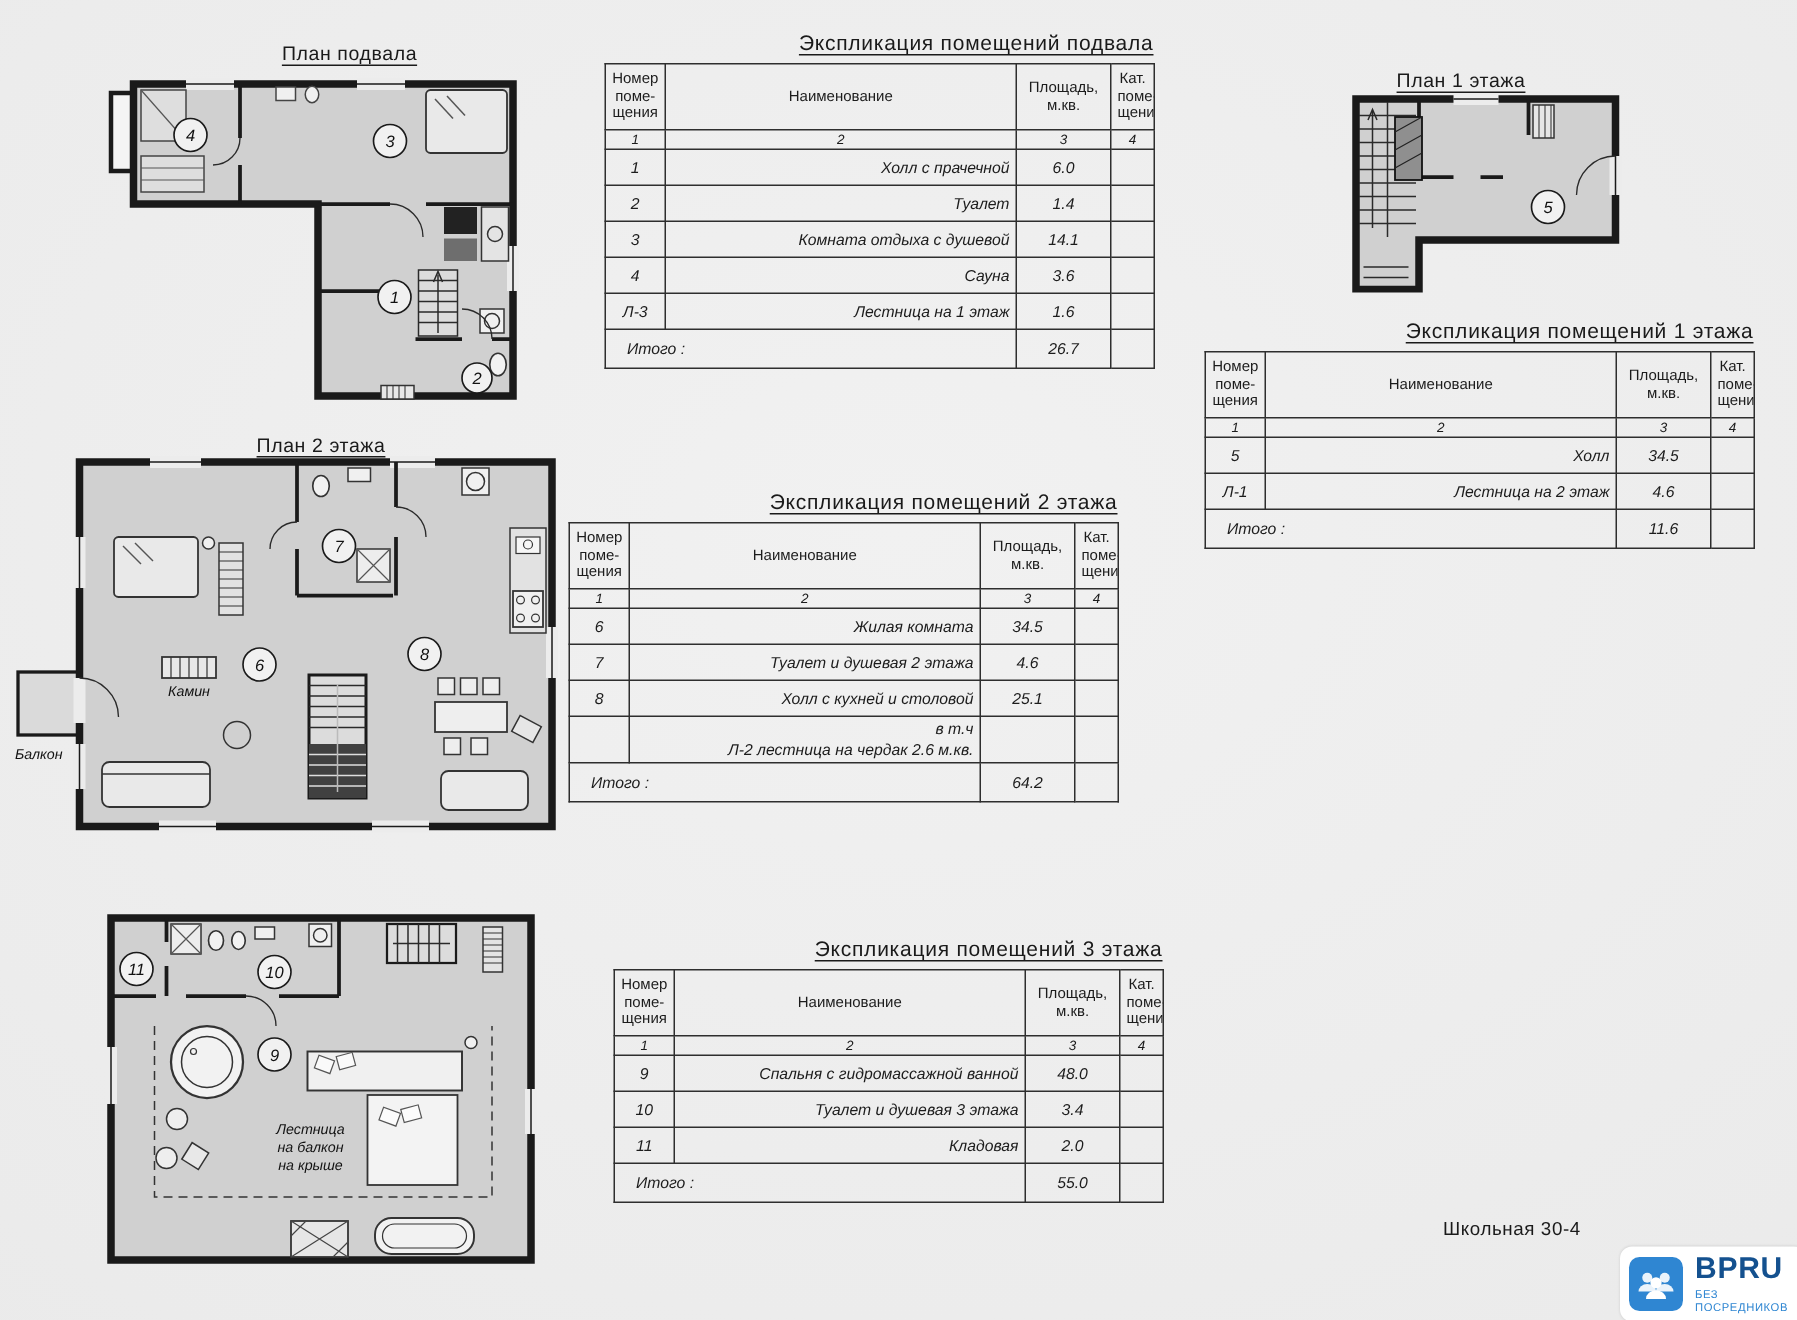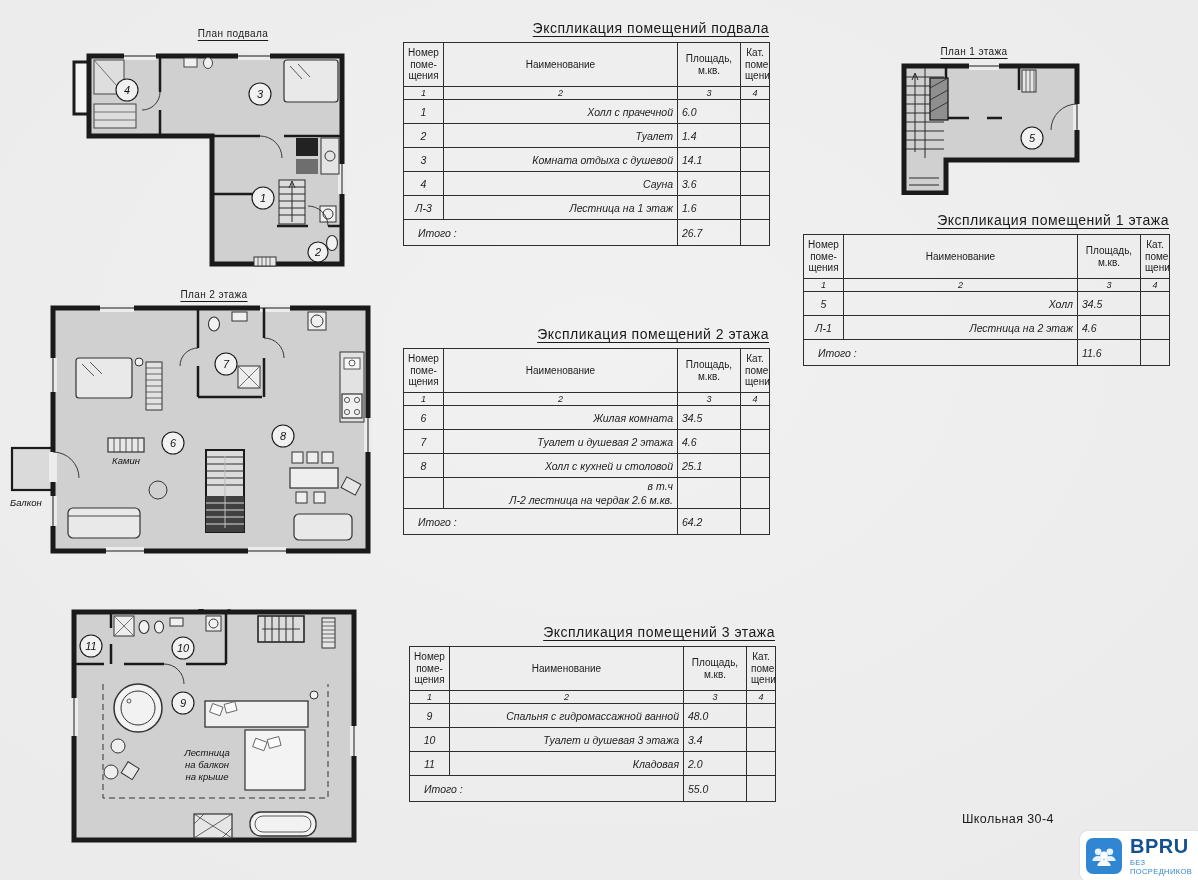--- a/index.html
+++ b/index.html
@@ -7,21 +7,21 @@
   body {
     position:relative;
     background: radial-gradient(120% 120% at 50% 40%, #f1f1f1 0%, #e7e7e7 100%);
     font-family:"Liberation Sans", sans-serif;
     color:#1a1a1a;
     overflow:hidden;
   }
   .abs { position:absolute; }
 
   .plan-title {
-    font-size:10px; text-align:center; letter-spacing:.4px;
+    font-size:13px; text-align:center; letter-spacing:.4px;
     text-decoration:underline; text-underline-offset:3px;
   }
   .expl-title {
     font-size:14px; text-align:right; letter-spacing:.5px;
     text-decoration:underline; text-underline-offset:3px;
     margin-bottom:6px;
   }
 
   .expl-table {
     border-collapse:collapse; table-layout:fixed; width:366px;
@@ -36,21 +36,21 @@
   }
   .expl-table tr.colnums td {
     height:12px; font-size:9px; font-style:italic; text-align:center;
     padding:0; line-height:12px;
   }
   .expl-table td {
     font-size:10.5px; font-style:italic; height:24px; vertical-align:middle;
   }
   .expl-table td.c-num  { text-align:center; }
   .expl-table td.c-name { text-align:right; padding-left:8px; }
-  .expl-table td.c-area { text-align:left; }
+  .expl-table td.c-area { text-align:center; }
   .expl-table td.c-cat  { text-align:center; }
   .expl-table tr.sub td.c-name { padding-left:30px; white-space:pre-line; line-height:1.35; }
   .expl-table tr.sub td { height:30px; }
   .expl-table tr.total td { height:26px; }
   .expl-table td.c-total { padding-left:14px; }
   col.w-num{width:40px} col.w-name{width:234px} col.w-area{width:63px} col.w-cat{width:29px}
 
   .address { font-size:12.5px; letter-spacing:.4px; }
 
   .logo-card {
@@ -392,21 +392,21 @@
   <g>
     <circle cx="218" cy="64" r="11" class="roomc"></circle>
     <text x="218" y="68" class="rnum">7</text>
     <circle cx="165" cy="143" r="11" class="roomc"></circle>
     <text x="165" y="147" class="rnum">6</text>
     <circle cx="275" cy="136" r="11" class="roomc"></circle>
     <text x="275" y="140" class="rnum">8</text>
   </g>
 </svg>
 
-<div class="abs" style="left:403px;top:326px;width:366px">
+<div class="abs" style="left:379px;top:326px;width:366px">
   <div class="expl-title">Экспликация помещений 2 этажа</div>
   <table class="expl-table">
       <colgroup>
         <col class="w-num">
         <col class="w-name">
         <col class="w-area">
         <col class="w-cat">
       </colgroup>
       <tbody>
         <tr>

